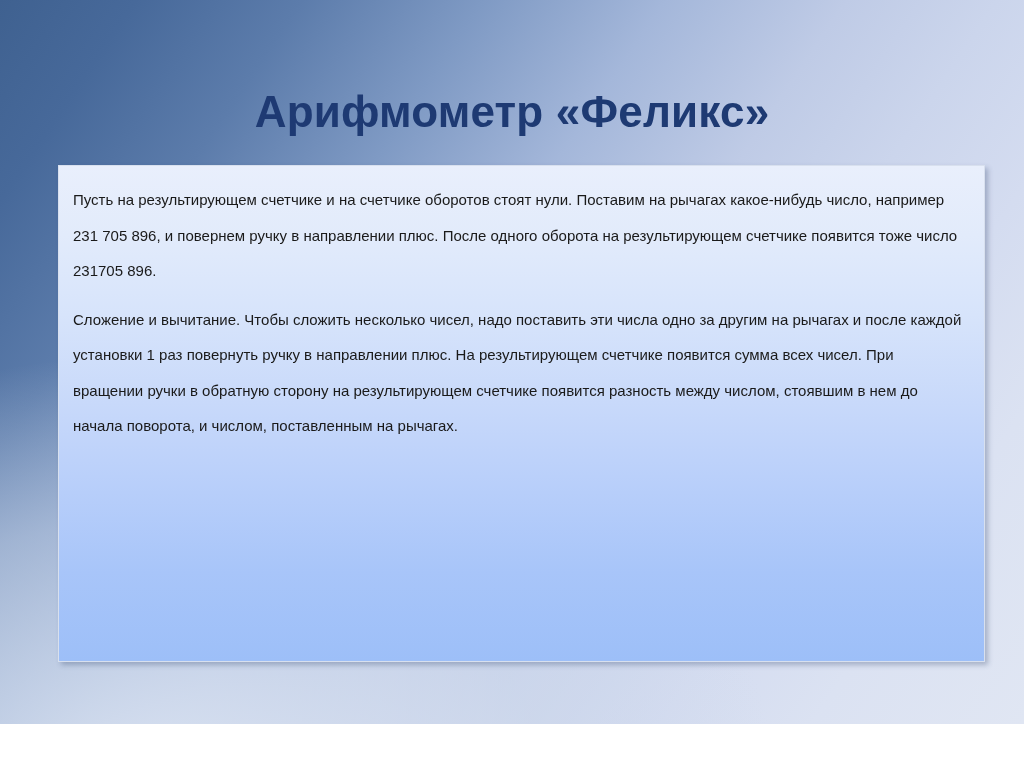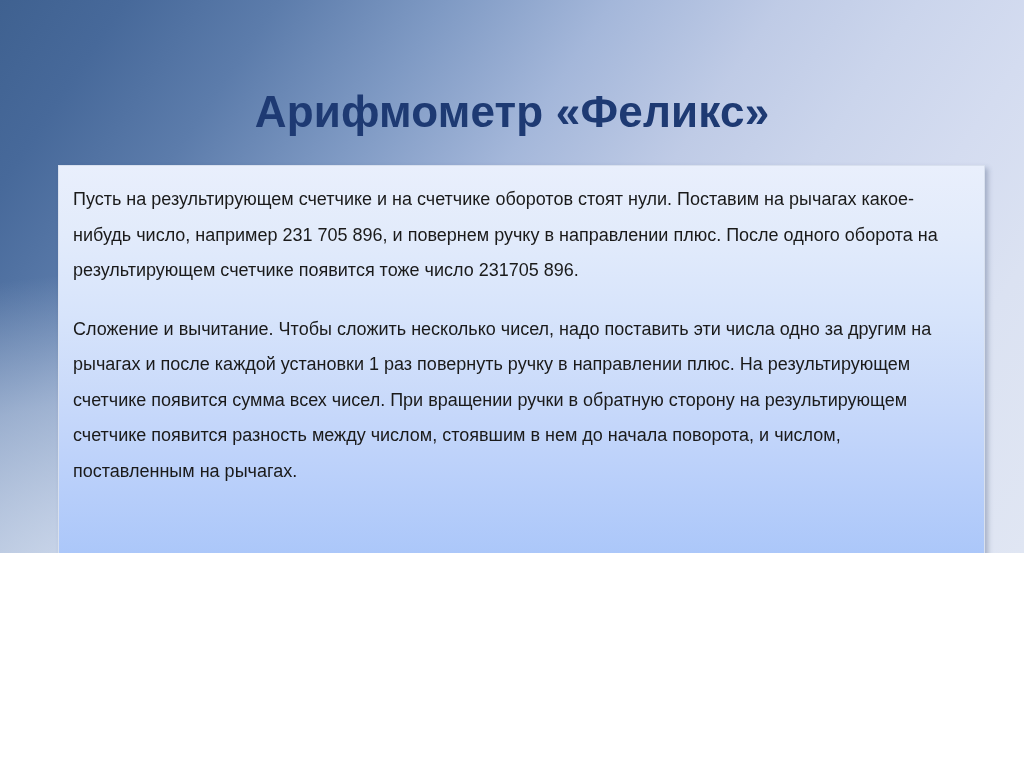--- a/index.html
+++ b/index.html
@@ -10,21 +10,21 @@
     width: 1024px;
     height: 767px;
     overflow: hidden;
     font-family: "Liberation Sans", "DejaVu Sans", sans-serif;
   }
 
   
   .slide {
     position: relative;
     width: 1024px;
-    height: 553px;
+    height: 724px;
     box-sizing: border-box;
     background:
       linear-gradient(124deg,
         #3f6190 0%,
         #47699a 9%,
         #5c7cab 20%,
         #7f9ac4 32%,
         #a4b7da 44%,
         #bfcbe6 56%,
         #cbd5ec 66%,
@@ -82,27 +82,27 @@
       #b7cefa 66%,
       #a8c5f9 82%,
       #9dbff8 100%);
     box-shadow: 3px 3px 5px rgba(40, 60, 100, 0.30);
     padding: 16px 22px 10px 14px;
     z-index: 2;
   }
 
   .body-text {
     margin: 0;
-    font-size: 18px;
+    font-size: 15px;
     line-height: 35.5px;
     color: #1a1a1a;
     text-align: left;
   }
   .body-text + .body-text {
-    margin-top: 23px;
+    margin-top: 13px;
   }
 </style>
 </head>
 <body>
 
 <div class="slide">
 
   <h1 class="slide-title">Арифмометр «Феликс»</h1>
 
   <div class="content-box">

